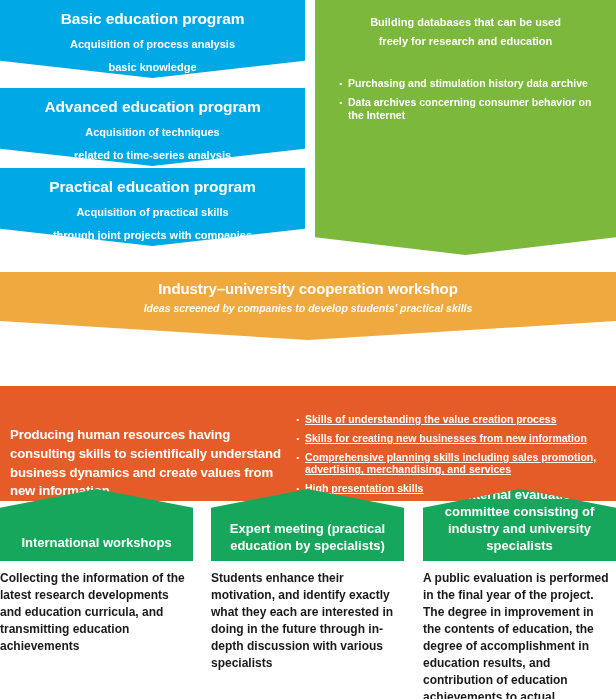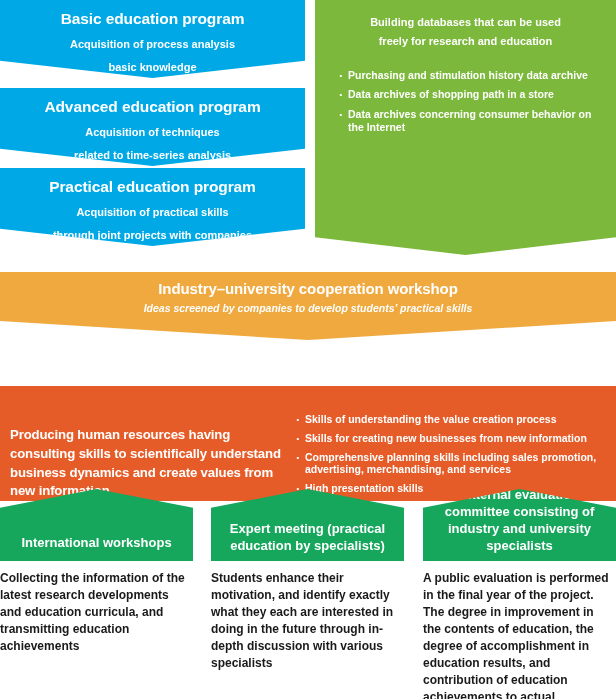--- a/index.html
+++ b/index.html
@@ -84,21 +84,21 @@
   }
   .chev-green .g-sub {
     font-size: 11px;
     font-weight: bold;
     text-align: center;
     line-height: 1.3;
     margin-top: 5px;
   }
   .chev-green ul.g-list {
     list-style: none;
-    margin: 20px 0 0 0;
+    margin: 28px 0 0 0;
     padding: 0 0 0 12px;
   }
   .chev-green ul.g-list li {
     font-size: 10.5px;
     font-weight: bold;
     line-height: 1.22;
     margin-bottom: 7px;
     position: relative;
     padding-left: 9px;
   }
@@ -159,20 +159,21 @@
     box-sizing: border-box;
     font-size: 13.2px;
     font-weight: bold;
     line-height: 1.42;
     letter-spacing: -0.15px;
   }
   .block-red .r-right {
     flex: 1;
     padding: 11px 8px 0 0;
     box-sizing: border-box;
+    text-decoration: underline;
   }
   .block-red ul.r-list {
     list-style: none;
     margin: 0;
     padding: 0;
   }
   .block-red ul.r-list li {
     font-size: 10.5px;
     font-weight: bold;
     line-height: 1.22;
@@ -274,21 +275,20 @@
       </div>
     </div>
 
   </div>
 
   <div class="chev-green">
     <div class="g-sub">Building databases that can be used</div>
     <div class="g-sub">freely for research and education</div>
     <ul class="g-list">
       <li>Purchasing and stimulation history data archive</li>
-      <li>Data archives of shopping path in a store</li>
       <li>Data archives concerning consumer behavior on the Internet</li>
     </ul>
   </div>
 
   <div class="band-orange">
     <div class="o-title">Industry–university cooperation workshop</div>
     <div class="o-sub">Ideas screened by companies to develop students’ practical skills</div>
   </div>
 
   <div class="block-red">

